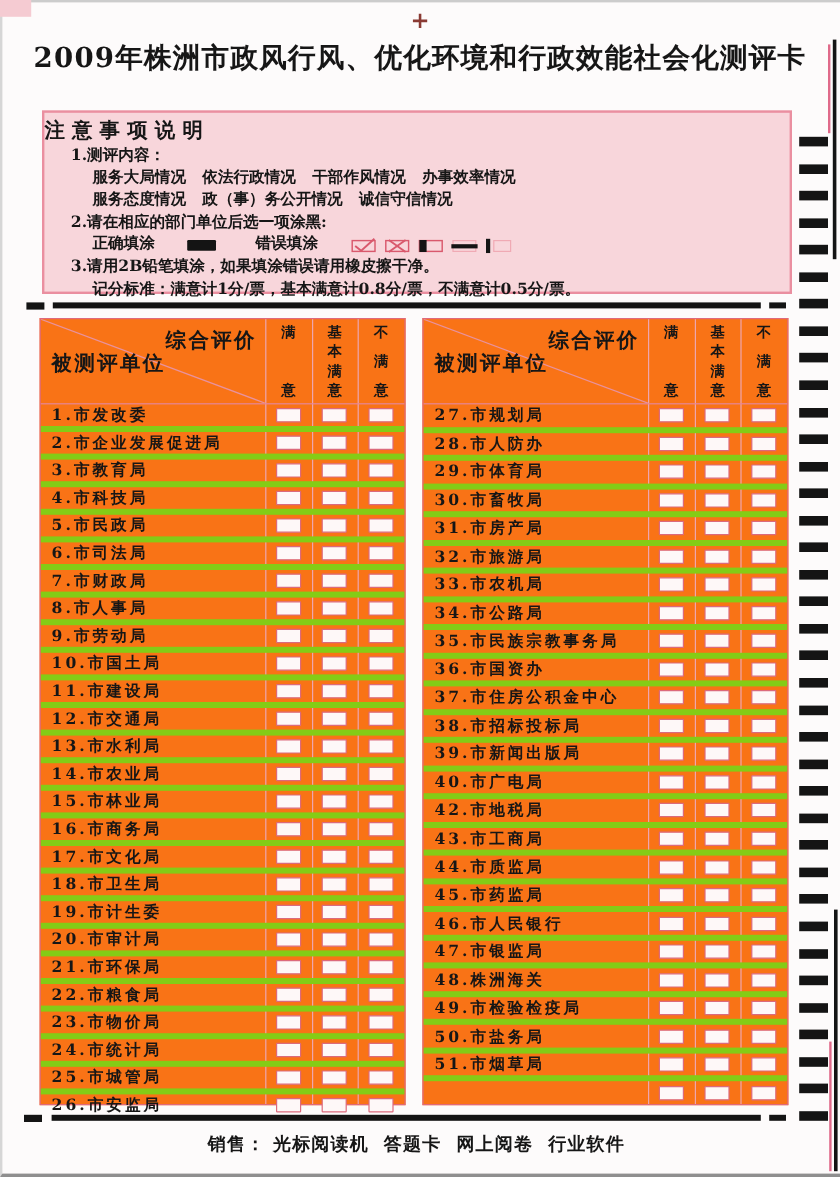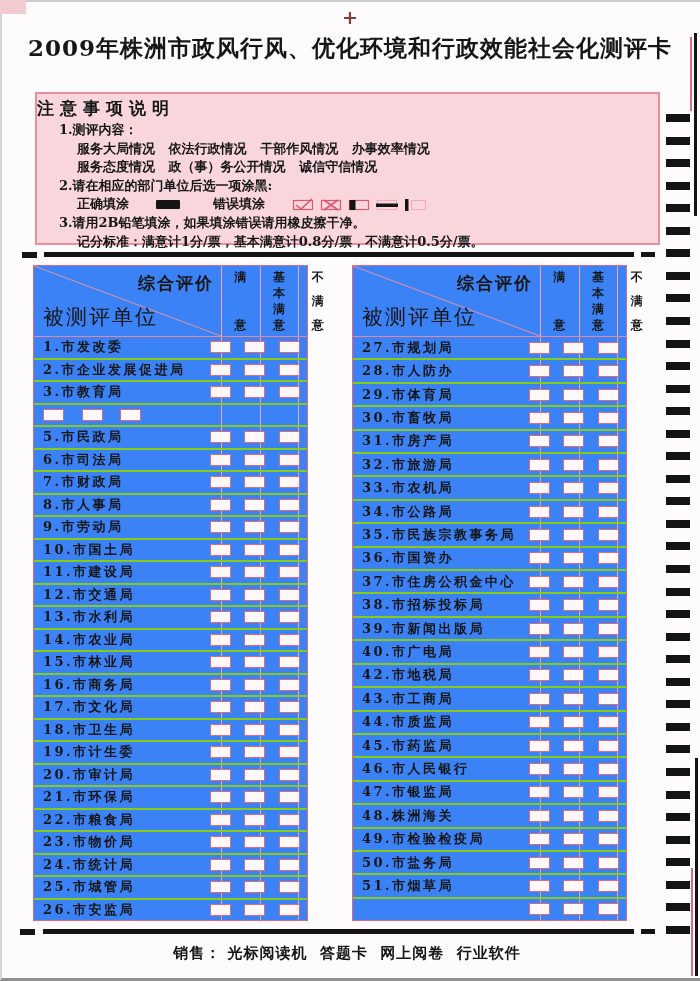--- a/index.html
+++ b/index.html
@@ -27,36 +27,36 @@
   .mark-row{display:flex;align-items:center;gap:23px;}
   .mk{display:inline-block;vertical-align:middle;}
   #solid-mark{width:24px;height:9px;background:#141414;border-radius:1px;margin:0 10px 0 4px;}
   .err-marks{display:flex;align-items:center;gap:5px;margin-left:4px;}
 
   
   .divider-line{height:5px;background:#141414;}
   .divider-sq{height:6px;background:#141414;}
 
   
-  .etable{position:absolute;top:265px;width:275px;height:656px;border:1px solid #e0697c;box-sizing:border-box;background:#3b82f6;}
+  .etable{position:absolute;top:265px;width:305px;height:656px;border:1px solid #e0697c;box-sizing:border-box;background:#f97316;}
   #left-table{left:33px;}
   #right-table{left:352px;}
   .thead{position:absolute;left:0;top:0;width:100%;height:70px;}
   .corner-cell{position:absolute;left:0;top:0;width:187px;height:70px;}
   .corner-cell svg{position:absolute;left:0;top:0;}
   .corner-top{position:absolute;right:7px;top:6px;font-size:17px;font-weight:bold;letter-spacing:2px;}
-  .corner-bottom{position:absolute;left:9px;bottom:5px;font-size:21px;font-weight:normal;letter-spacing:2px;}
+  .corner-bottom{position:absolute;left:9px;bottom:22px;font-size:17px;font-weight:bold;letter-spacing:2px;}
   .head-cols{position:absolute;left:187px;top:0;width:116px;height:70px;display:flex;}
   .vcol{flex:1;display:flex;flex-direction:column;align-items:center;justify-content:space-between;
         padding:5px 0;box-sizing:border-box;font-size:12px;font-weight:bold;line-height:12px;}
   .vline{position:absolute;top:0;bottom:0;width:1px;background:#eda6b0;}
   .hline-head{position:absolute;left:0;top:70px;width:100%;height:1px;background:#e58798;}
   .rows{position:absolute;left:0;top:71px;right:0;bottom:0;display:flex;flex-direction:column;}
   .trow{flex:1;display:flex;align-items:center;}
-  .trow + .trow{border-top:2px solid #84cc16;align-items:center;}
+  .trow + .trow{border-top:5px solid #84cc16;align-items:center;}
   .unit-label{width:187px;box-sizing:border-box;padding-left:9px;font-size:13px;font-weight:bold;
               letter-spacing:2.5px;white-space:nowrap;overflow:hidden;}
   .bcell{width:38.7px;display:flex;align-items:center;justify-content:center;height:100%;}
   .bubble{width:19px;height:10px;border:1px solid #dc6a7c;background:#fef8f8;border-radius:1px;}
 
   
   .tmark{position:absolute;left:666px;width:24px;height:8px;background:#141414;}
 
   
   #footer-text{left:0;top:944px;width:672px;text-align:center;font-size:15px;font-weight:bold;
@@ -176,20 +176,21 @@
             <div class="bubble"></div>
           </div>
           <div class="bcell">
             <div class="bubble"></div>
           </div>
           <div class="bcell">
             <div class="bubble"></div>
           </div>
         </div>
         <div class="trow">
+          <div class="unit-label">4.市科技局</div>
           <div class="bcell">
             <div class="bubble"></div>
           </div>
           <div class="bcell">
             <div class="bubble"></div>
           </div>
           <div class="bcell">
             <div class="bubble"></div>
           </div>
         </div>

